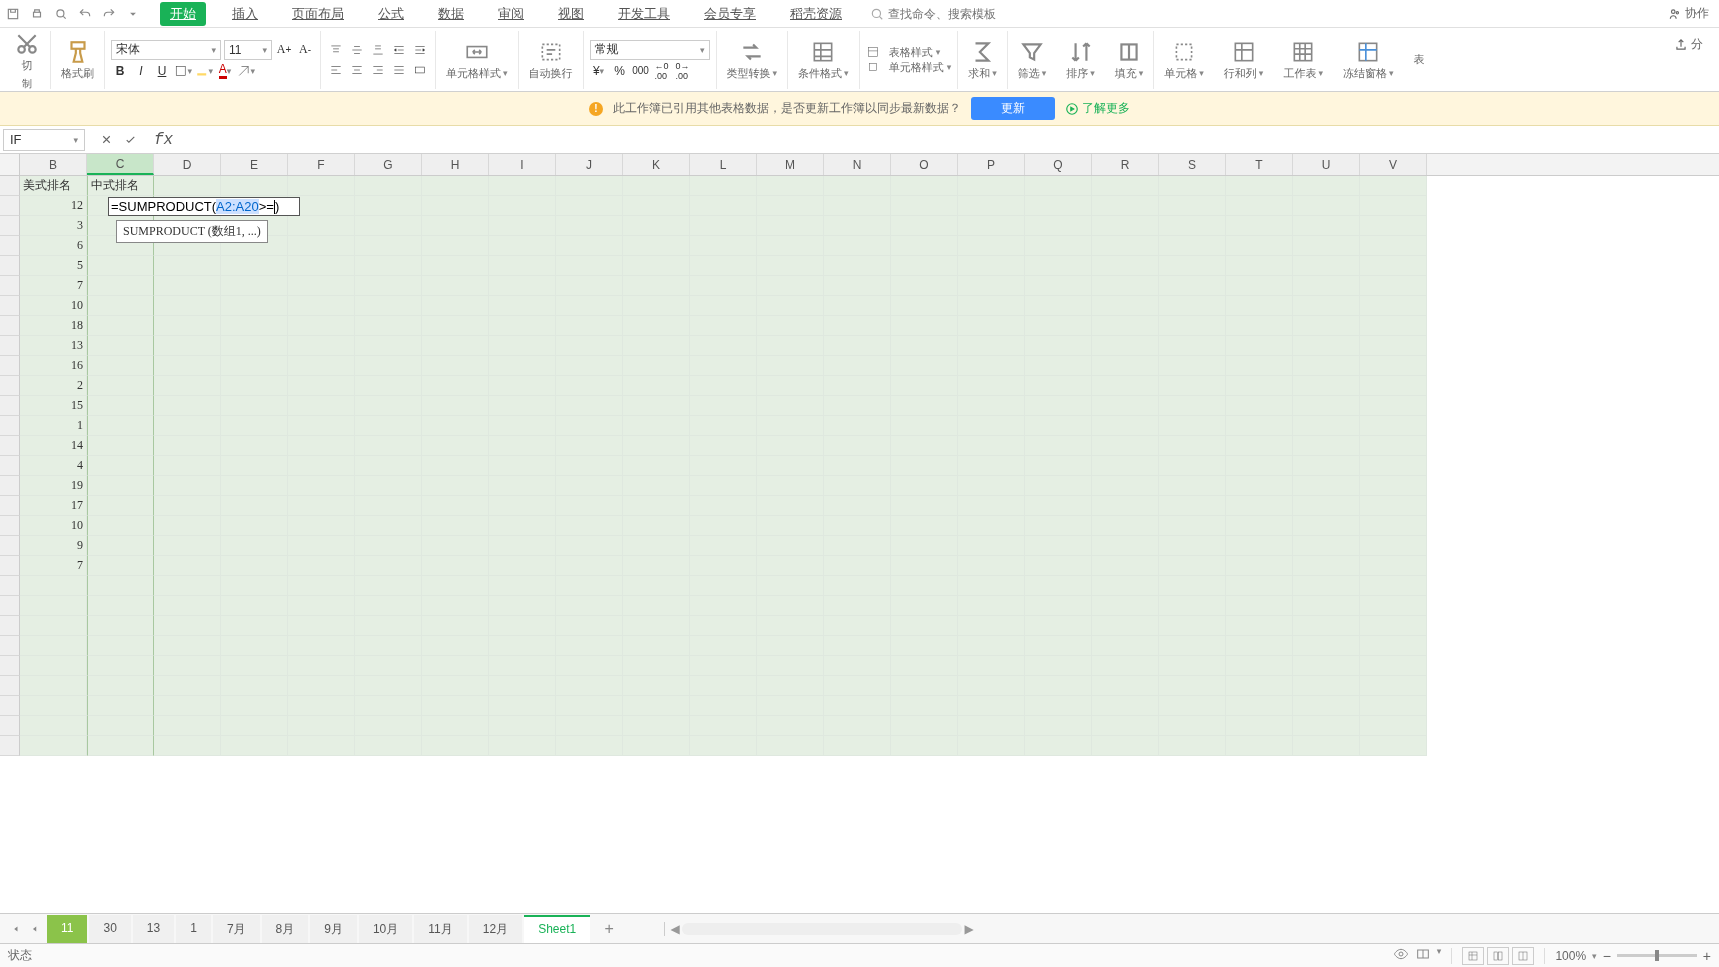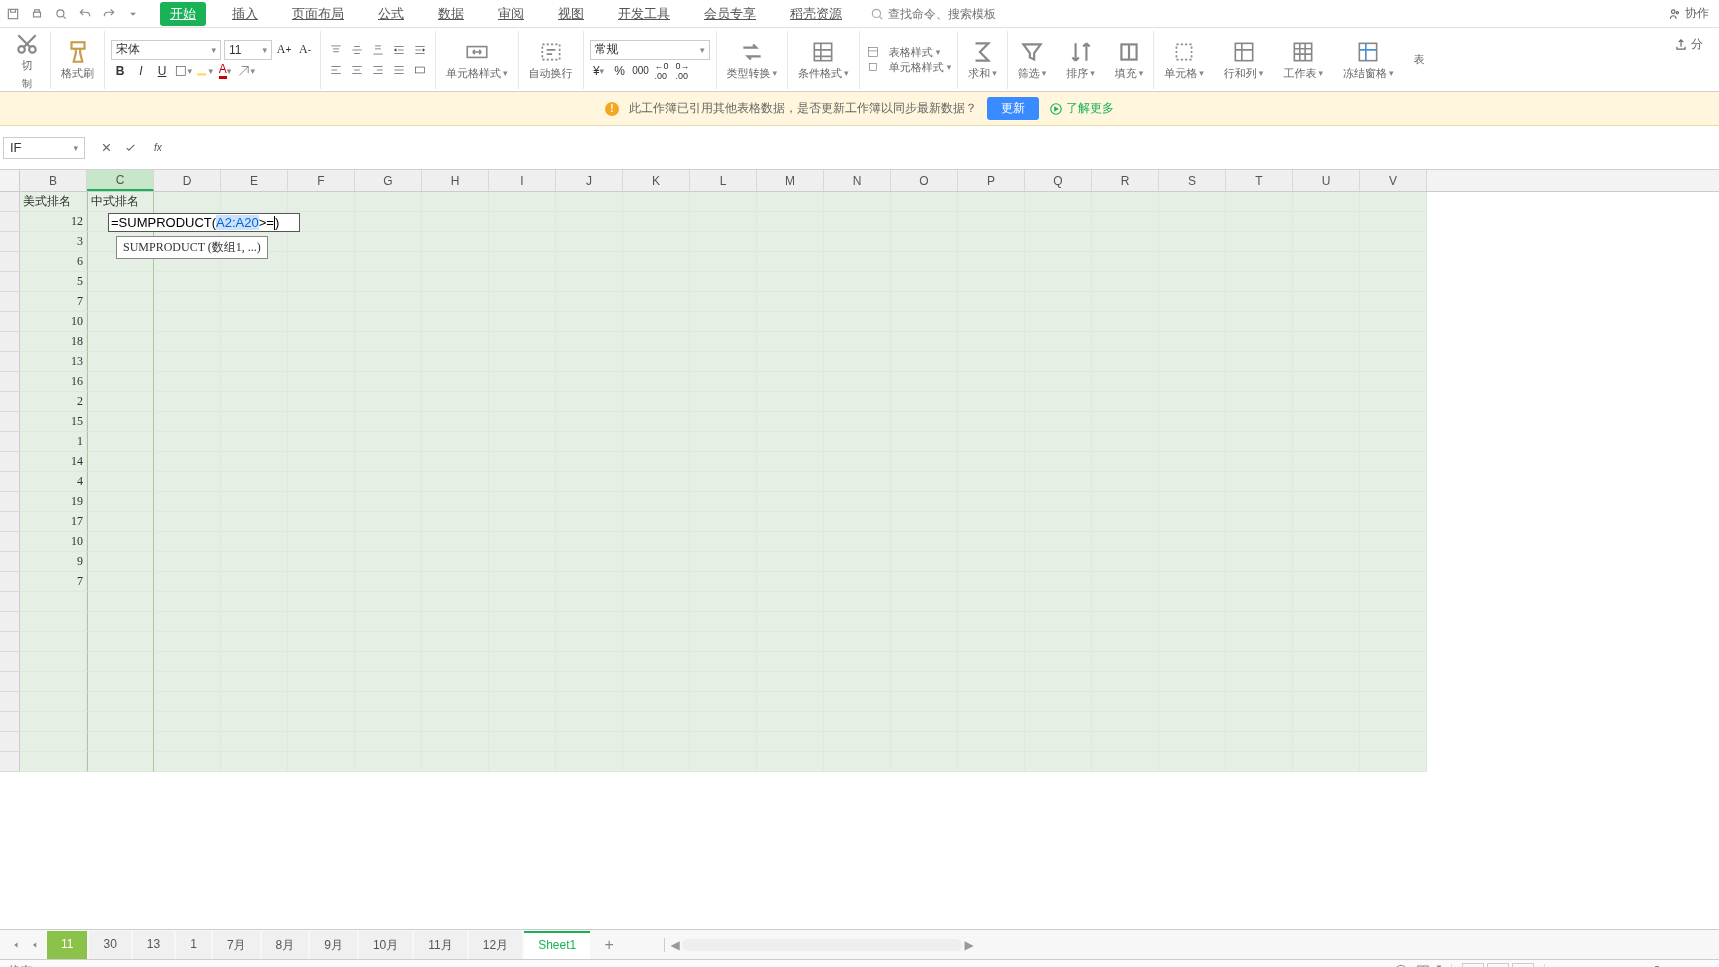--- a/index.html
+++ b/index.html
@@ -34,31 +34,31 @@
 .icon-sm svg { width:14px; height:14px; }
 .font-sel { border:1px solid #ccc; height:20px; font-size:12px; padding:0 4px; background:#fff; display:flex; align-items:center; justify-content:space-between; }
 .font-sel.name { width:110px; }
 .font-sel.size { width:48px; text-align:left; }
 .dd { font-size:9px; color:#888; }
 
 
 .banner { height:34px; background:#fff6dd; display:flex; align-items:center; justify-content:center; gap:10px; border-bottom:1px solid #e8dca8; }
 .banner .warn { width:14px; height:14px; background:#f5a623; border-radius:50%; display:inline-flex; align-items:center; justify-content:center; color:#fff; font-weight:bold; font-size:10px; }
 .banner .msg { color:#666; font-size:12px; }
-.banner .btn { background:#3a8bff; color:#fff; padding:3px 14px; border-radius:3px; font-size:12px; cursor:pointer; }
+.banner .btn { background:#3a8bff; color:#fff; padding:3px 30px; border-radius:3px; font-size:12px; cursor:pointer; }
 .banner .link { color:#19b257; display:flex; align-items:center; gap:3px; cursor:pointer; }
 .banner .link svg{width:14px;height:14px;}
 
 
-.formula-bar { height:44px; display:flex; align-items:center; border-bottom:1px solid #d0d0d0; }
+.formula-bar { height:28px; display:flex; align-items:center; border-bottom:1px solid #d0d0d0; }
 .name-box { width:82px; height:22px; border:1px solid #ccc; margin:0 3px; display:flex; align-items:center; padding:0 6px; font-size:13px; background:#fff; justify-content:space-between;}
 .fb-btns { display:flex; gap:8px; padding:0 10px; }
 .fb-btns .b { width:16px; height:16px; display:flex; align-items:center; justify-content:center; color:#666; cursor:pointer; }
 .fb-btns .b svg{width:13px;height:13px;}
-.fx-label { font-style:italic; font-family:Liberation Sans, sans-serif; font-size:10px; color:#555; padding:0 6px; }
+.fx-label { font-style:italic; font-family:Liberation Mono, monospace; font-size:16px; color:#555; padding:0 6px; }
 .formula-input { flex:1; border:none; outline:none; font-size:13px; font-family:Consolas, monospace; padding:0 6px;}
 
 
 .grid-area { position:relative; height:calc(967px - 28px - 64px - 34px - 28px - 30px - 24px); overflow:hidden; }
 .col-headers { display:flex; height:22px; background:#f3f3f3; border-bottom:1px solid #ccc; position:sticky; top:0; }
 .corner { width:20px; border-right:1px solid #ccc; background:#f3f3f3; }
 .col-h { width:67px; border-right:1px solid #d8d8d8; display:flex; align-items:center; justify-content:center; font-size:12px; color:#555; background:#efefef; }
 .col-h.sel { background:#c8e6c9; border-bottom:2px solid #19b257; }
 
 .grid-body { display:flex; }

